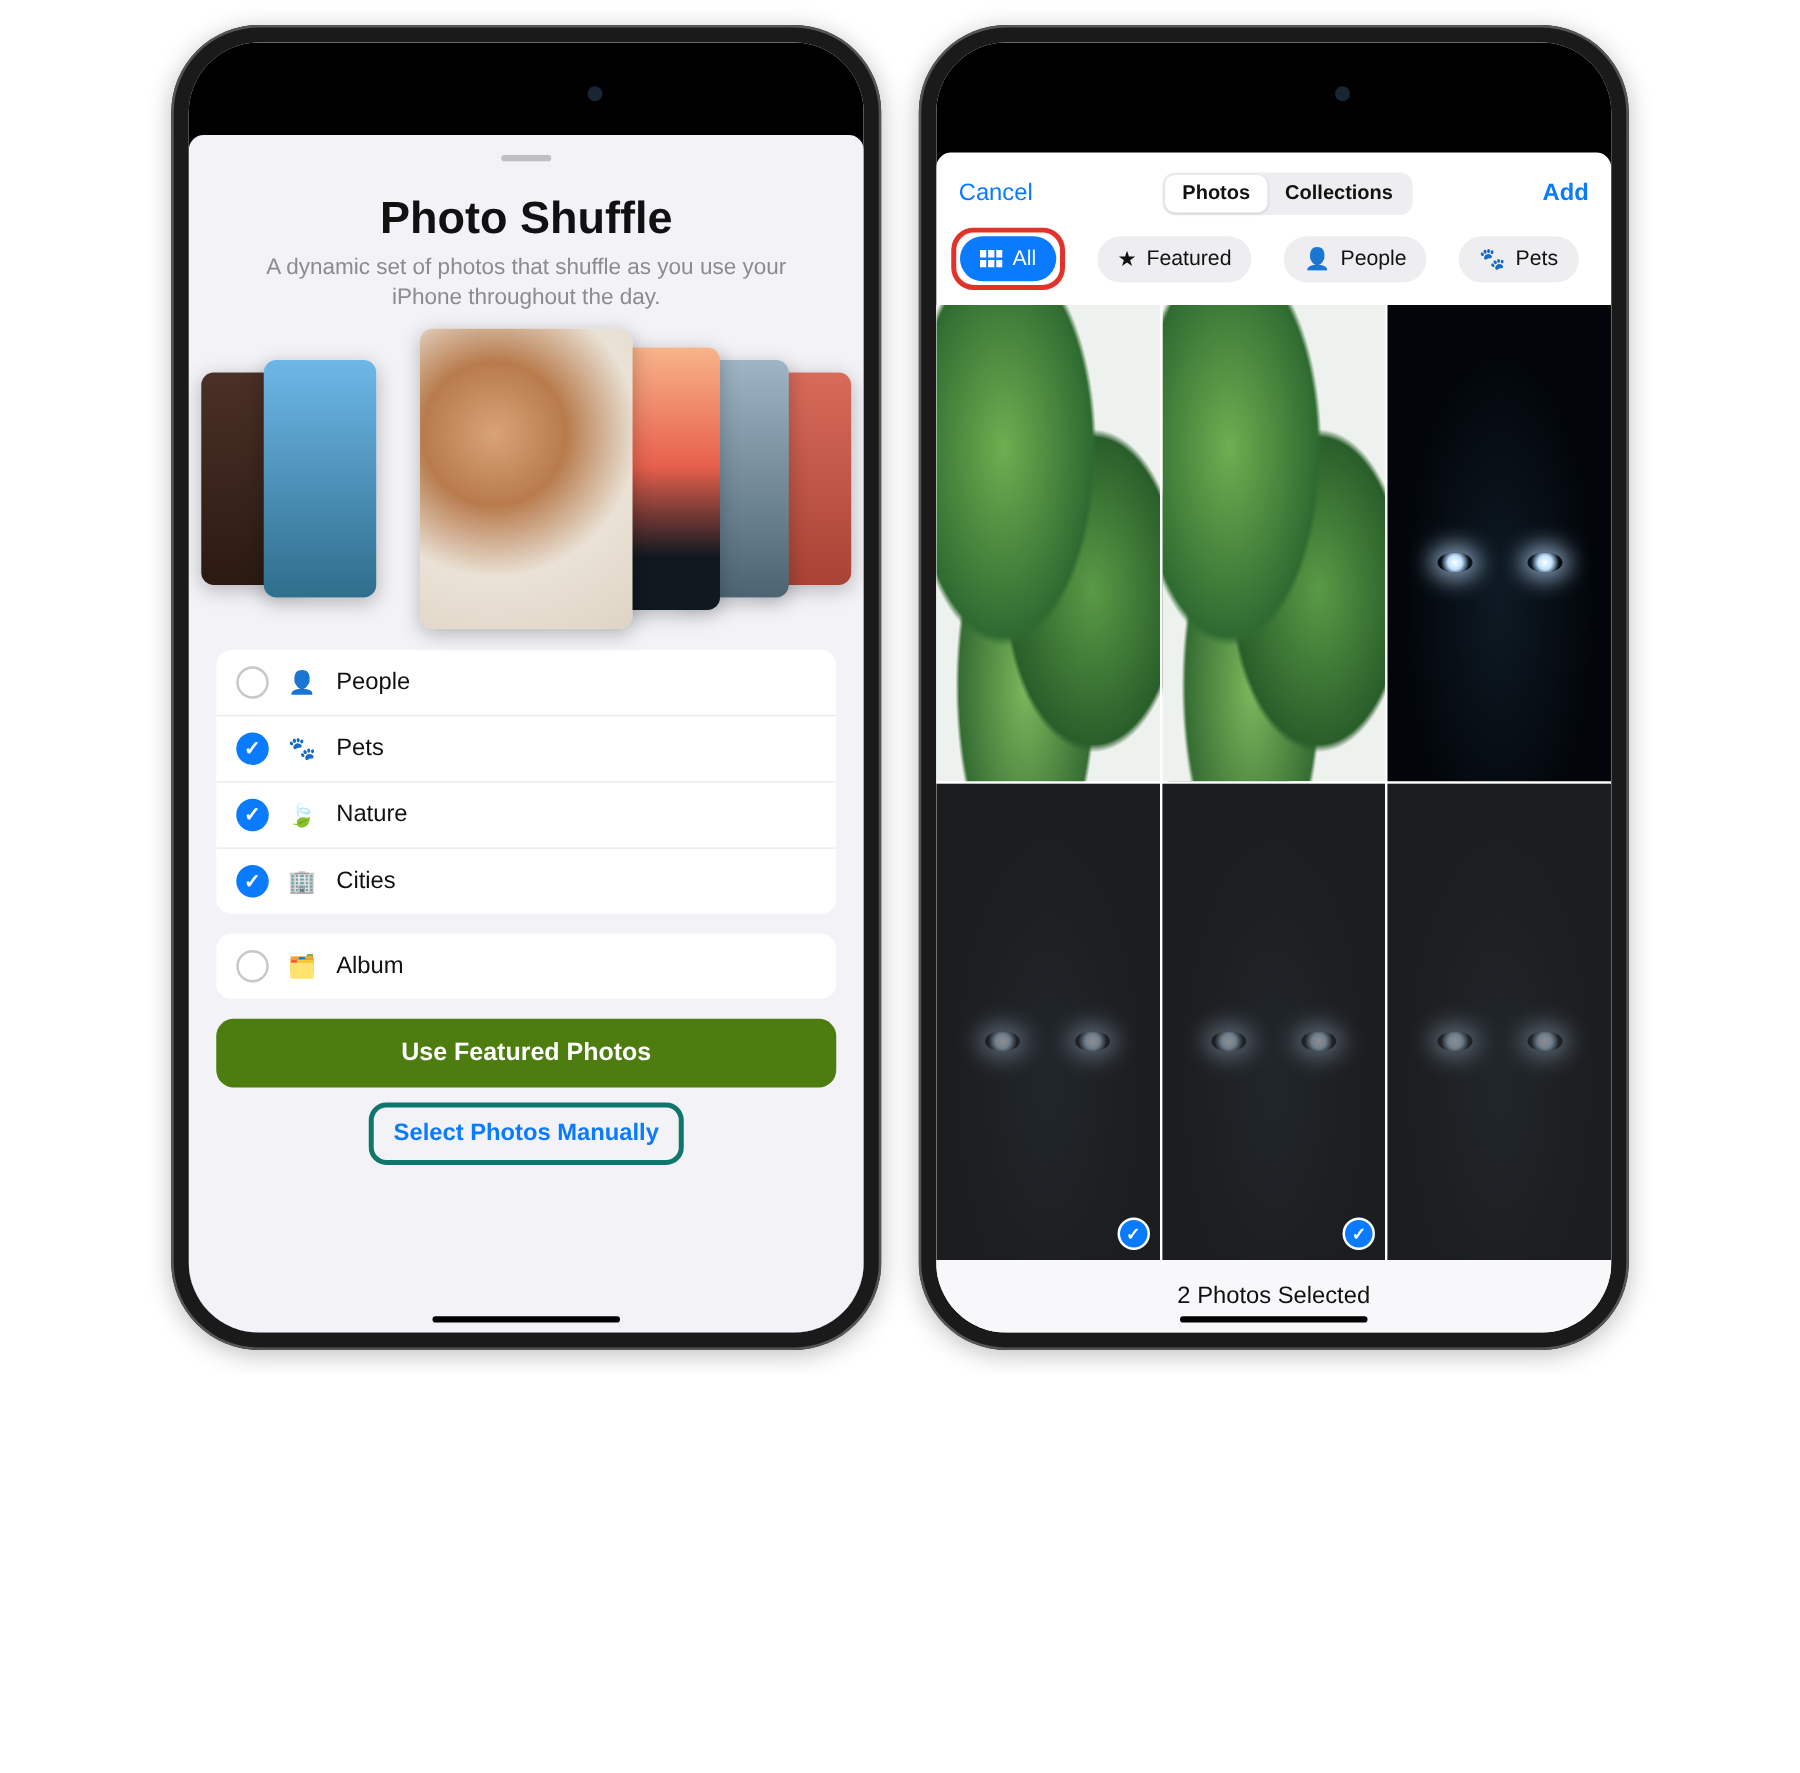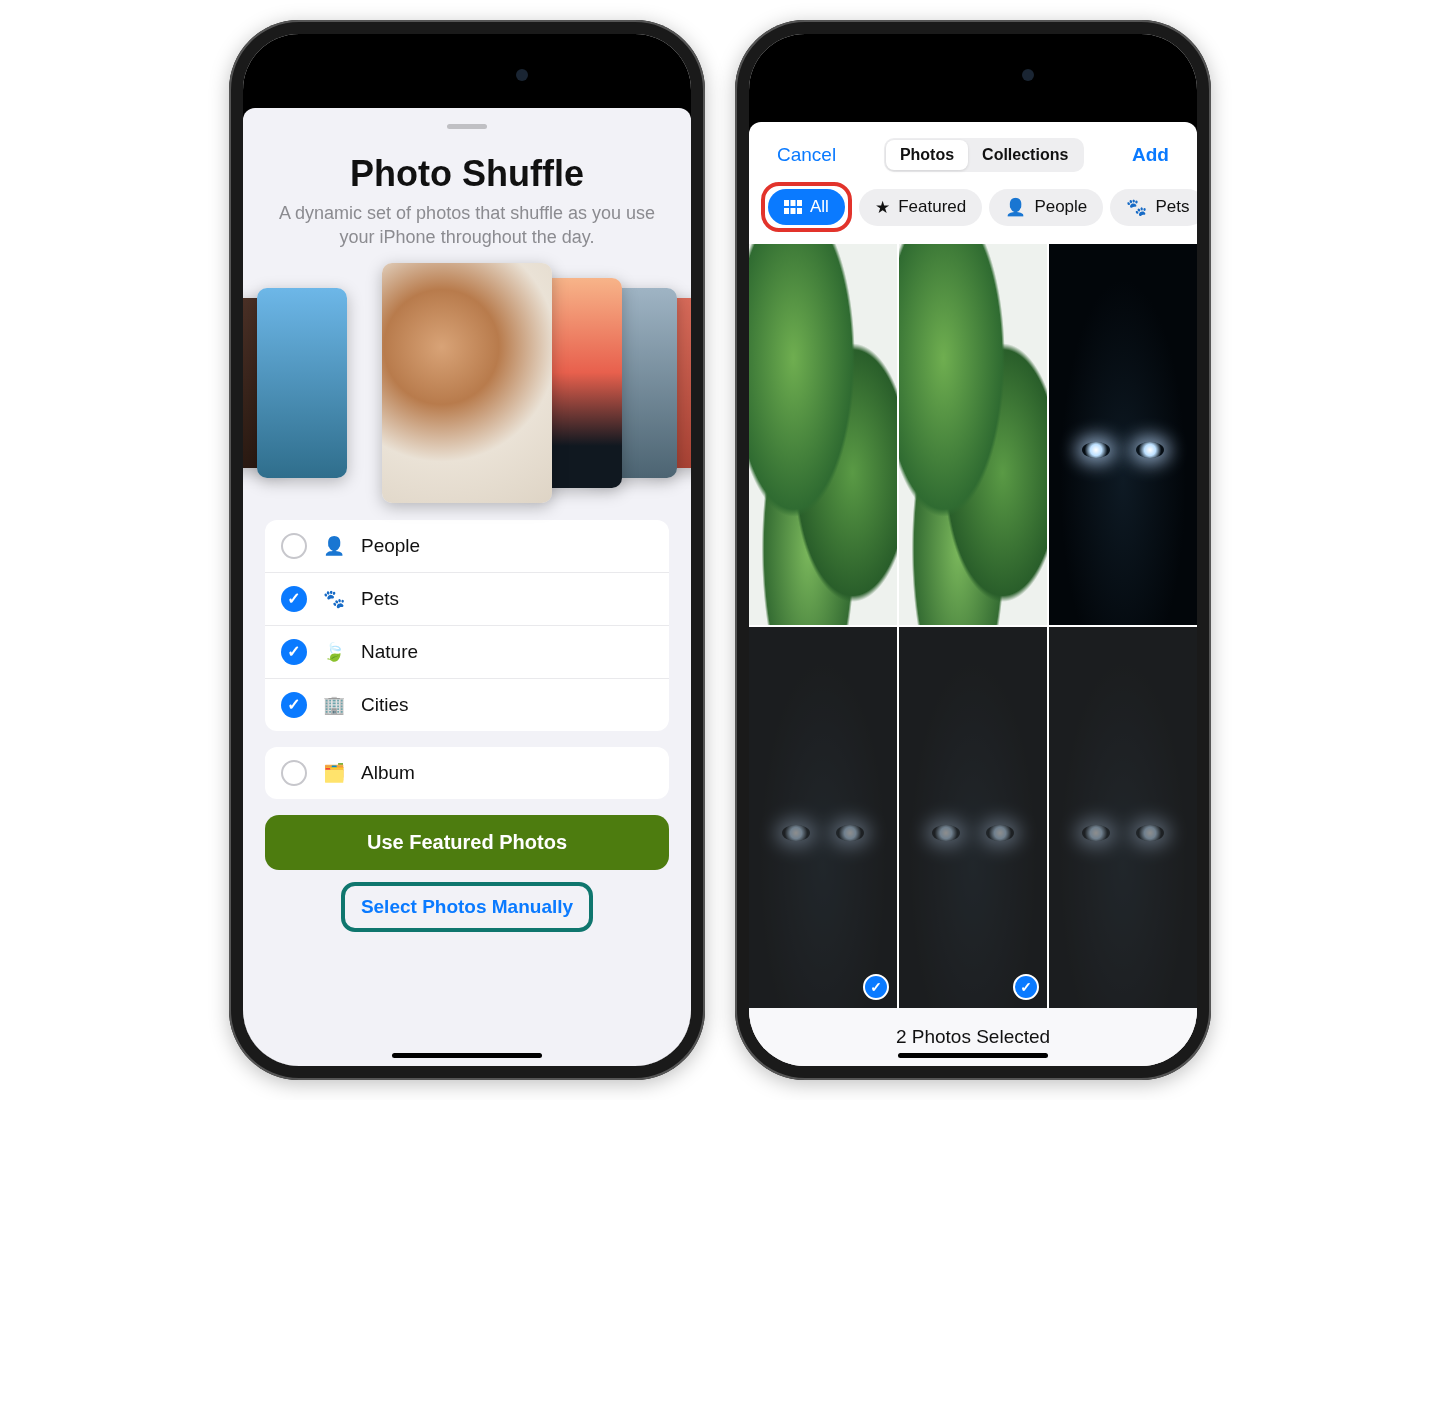--- a/index.html
+++ b/index.html
@@ -2,21 +2,21 @@
 <html><head>
 <meta charset="utf-8">
 <style>
   * { box-sizing: border-box; margin: 0; padding: 0; }
   body {
     background: #fff;
     font-family: -apple-system, BlinkMacSystemFont, "Segoe UI", Helvetica, Arial, sans-serif;
     display:flex; justify-content:center; gap:30px; padding:20px;
   }
   .phone {
-    width:476px; height:1060px;
+    width:568px; height:1060px;
     border-radius:70px; background:#1a1a1a;
     padding:14px; position:relative;
     box-shadow: inset 0 0 0 2px #555, 0 4px 20px rgba(0,0,0,.25);
   }
   .screen {
     width:100%; height:100%; background:#fff; border-radius:56px; overflow:hidden; position:relative;
   }
   .notch {
     position:absolute; top:22px; left:50%; transform:translateX(-50%);
     width:150px; height:38px; background:#000; border-radius:22px; z-index:50;
@@ -57,31 +57,31 @@
   .row .ico { width:22px; text-align:center; font-size:18px; }
   .wide-row { background:#fff; border-radius:12px; padding:15px 16px; display:flex; justify-content:space-between; align-items:center; font-size:19px; margin-bottom:18px;}
   .wide-row .val { color:#8b8b90; display:flex; align-items:center; gap:4px; }
   .primary-btn { background:#4d7c0f; color:#fff; font-size:20px; font-weight:600; text-align:center; padding:16px; border-radius:14px; margin-bottom:12px;}
   .link-btn { color:#0a7aff; font-size:19px; font-weight:600; text-align:center; padding:8px 10px; display:inline-block; }
   .link-wrap { text-align:center; }
   .callout { border:4px solid #0f766e; border-radius:14px; display:inline-block; padding:2px 6px; }
   
   .p2-bg { position:absolute; inset:0; background:#000; }
   .p2-sheet { position:absolute; left:0; right:0; top:88px; bottom:0; background:#fff; border-radius:12px 12px 0 0; display:flex; flex-direction:column; }
-  .topbar { display:flex; align-items:center; justify-content:space-between; padding:16px 28px 10px; }
+  .topbar { display:flex; align-items:center; justify-content:space-between; padding:16px 18px 10px; }
   .topbtn { color:#0a7aff; font-size:19px; }
   .add { font-weight:600; }
   .seg { display:flex; background:#eeeef0; border-radius:10px; padding:2px; }
   .seg-item { padding:6px 14px; font-size:16px; font-weight:600; color:#111; border-radius:8px;}
   .seg-item.active { background:#fff; box-shadow:0 1px 3px rgba(0,0,0,.12); }
   .searchbar { margin:4px 14px 10px; background:#eeeef0; border-radius:12px; display:flex; align-items:center; padding:10px 12px; gap:10px; }
   .searchbar .sicon { color:#8b8b90; font-size:18px; }
   .searchbar input { border:none; background:transparent; font-size:19px; color:#8b8b90; flex:1; outline:none; }
   .mic { color:#8b8b90; font-size:18px; }
-  .chips { display:flex; gap:7px; padding:0 12px 12px; overflow:hidden; align-items:center;}
+  .chips { display:flex; gap:26px; padding:0 12px 12px; overflow:hidden; align-items:center;}
   .chip { background:#eeeef0; border-radius:22px; padding:8px 16px; display:flex; align-items:center; gap:8px; font-size:17px; color:#111; font-weight:500; white-space:nowrap;}
   .chip.active { background:#0a7aff; color:#fff; }
   .chip-callout { border:4px solid #e2332b; border-radius:18px; padding:3px; }
   .grid { flex:1; display:grid; grid-template-columns:1fr 1fr 1fr; grid-auto-rows:1fr; gap:2px; background:#fff; overflow:hidden;}
   .cell { position:relative; overflow:hidden; }
   .leaf { background:
      radial-gradient(ellipse at 30% 30%, #6fae50 0%, #2f6b31 40%, transparent 42%),
      radial-gradient(ellipse at 70% 60%, #5a9a45 0%, #295e2a 38%, transparent 40%),
      radial-gradient(ellipse at 40% 80%, #7bb85c 0%, #356d33 35%, transparent 37%),
      #eef2ee;

